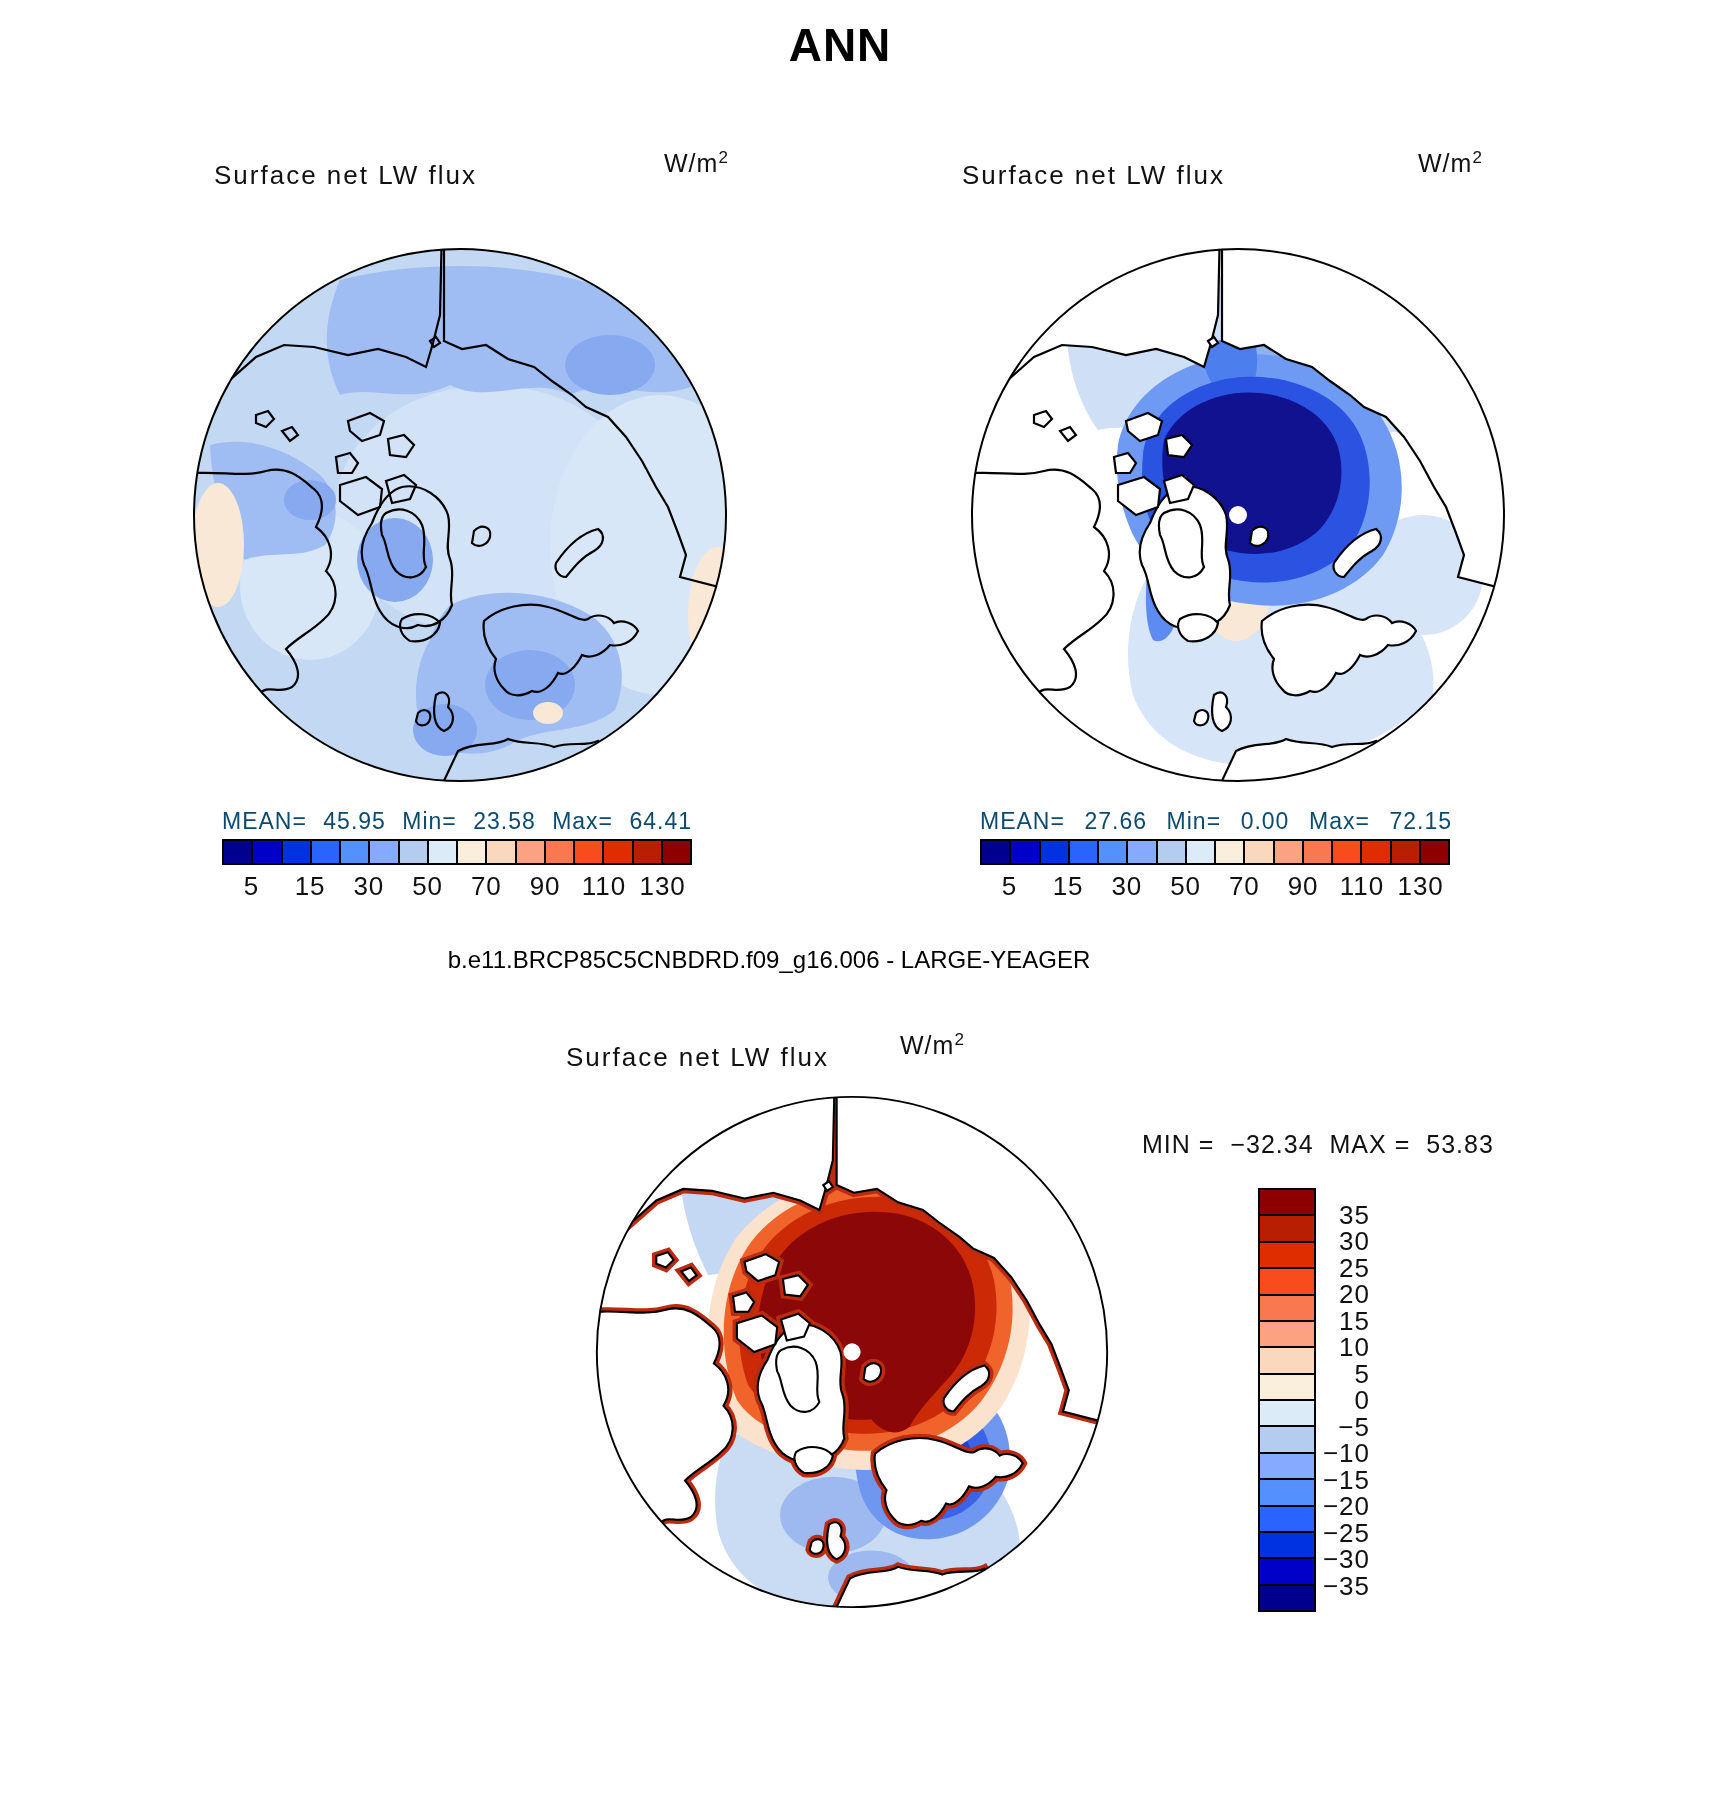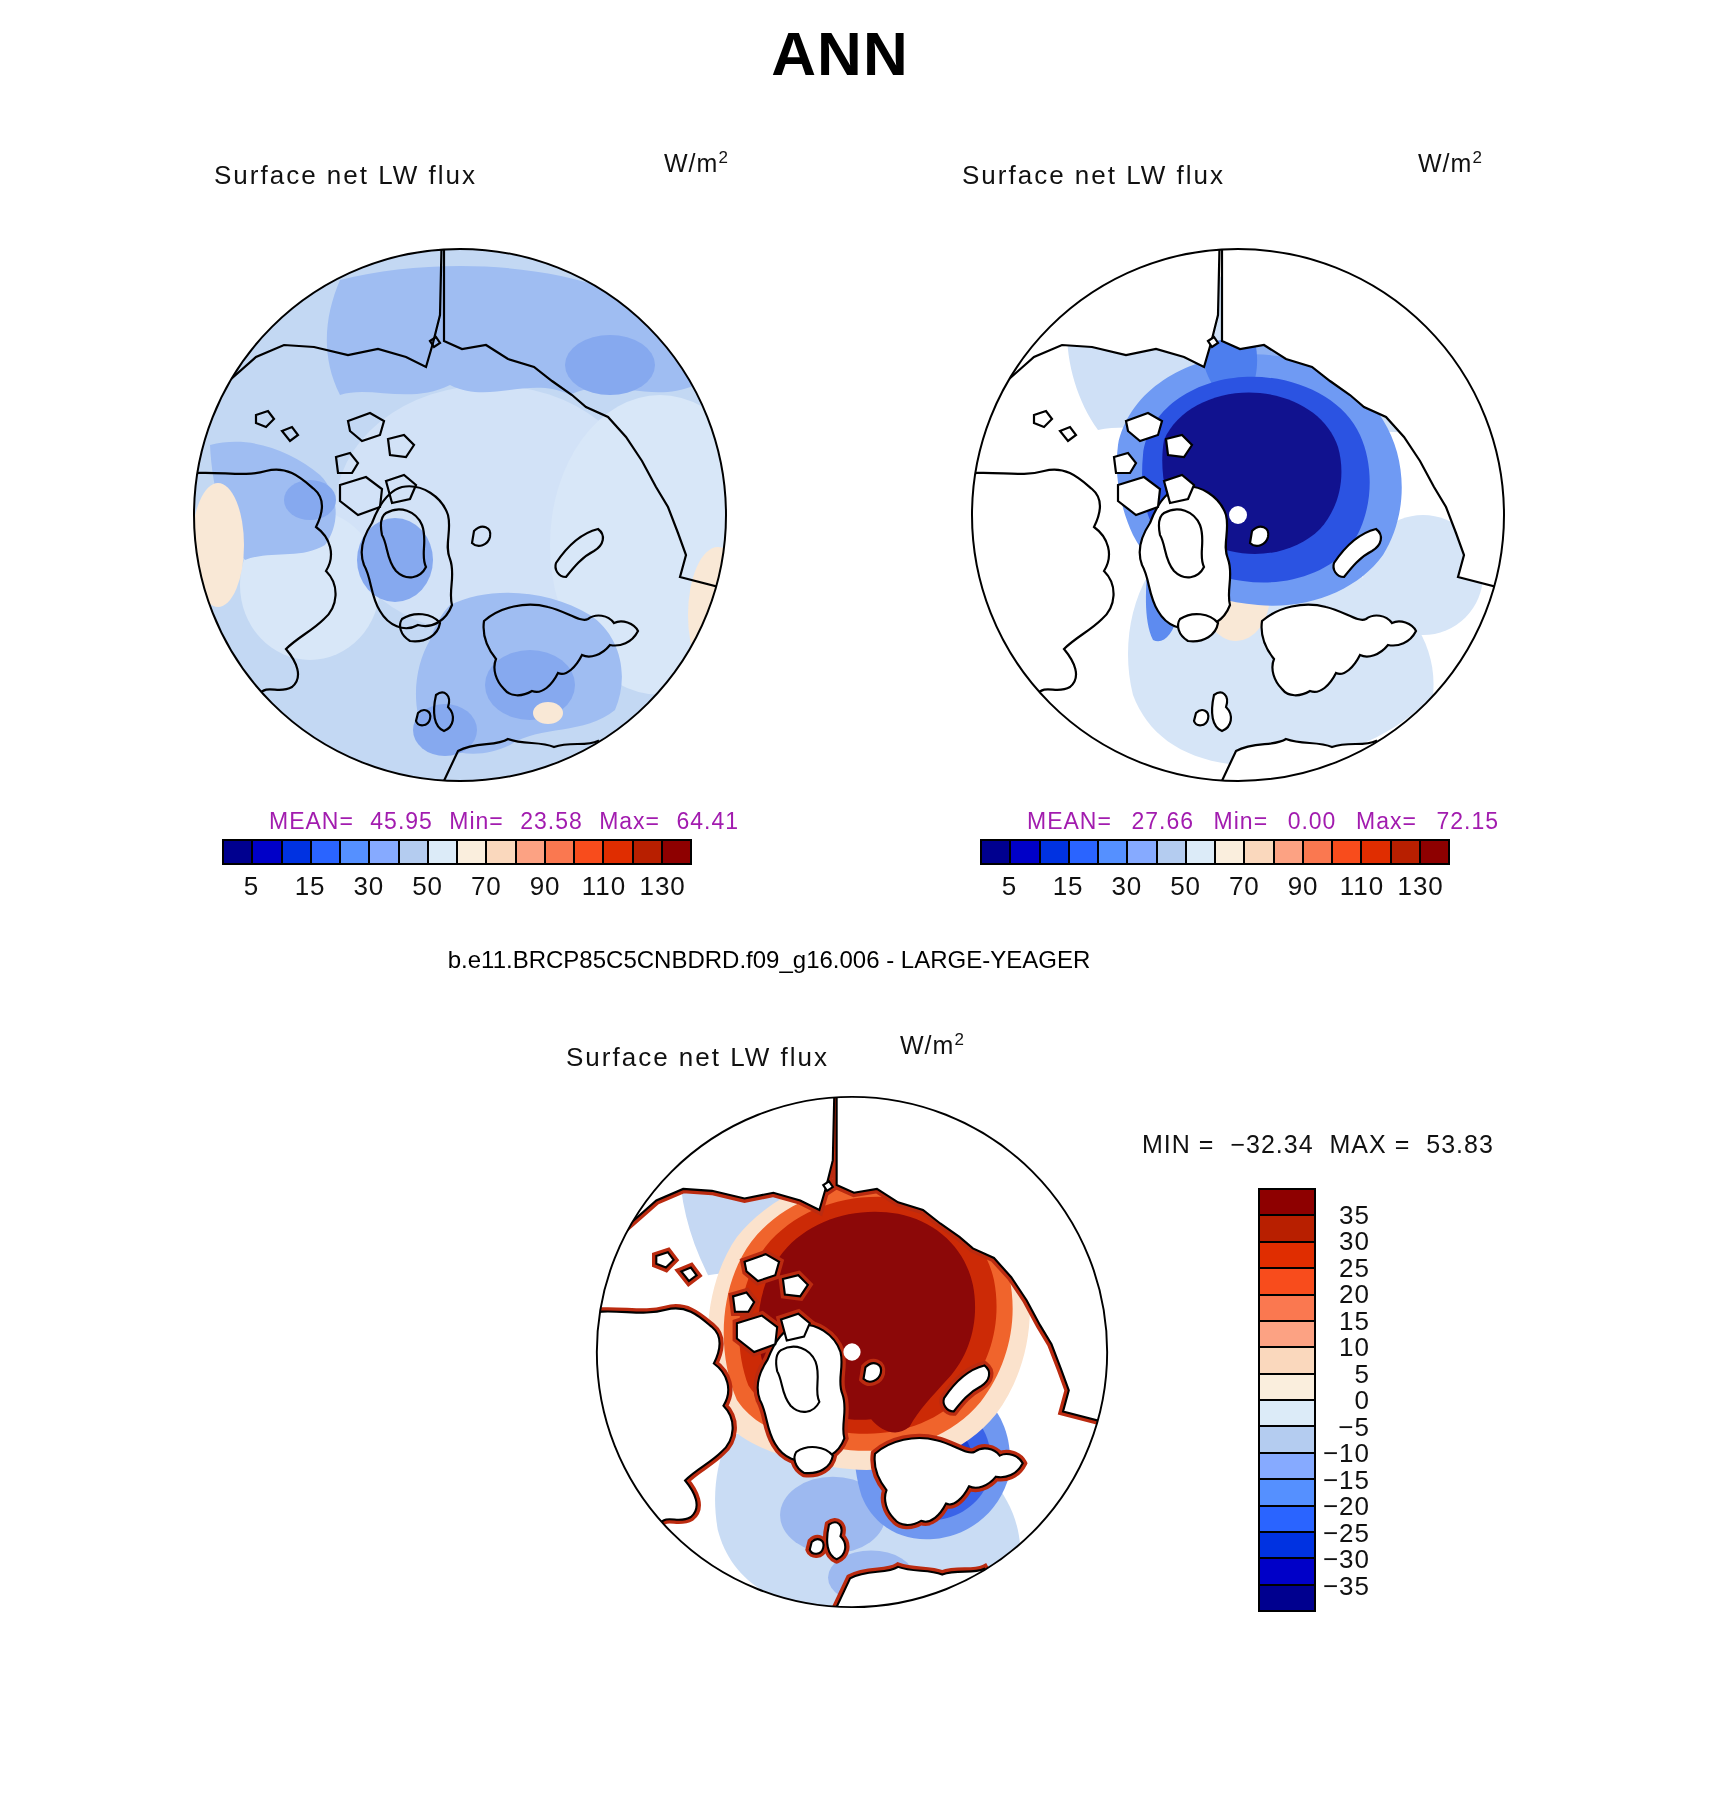--- a/index.html
+++ b/index.html
@@ -1,27 +1,27 @@
 <!DOCTYPE html>
 <html><head>
 <meta charset="utf-8">
 <style>
   html,body{margin:0;padding:0;background:#ffffff;}
   .page{position:relative;width:1710px;height:1813px;background:#fff;overflow:hidden;
         font-family:"Liberation Sans",sans-serif;color:#000;}
   .abs{position:absolute;}
-  .fig-title{left:0;top:18px;width:1680px;text-align:center;font-size:62px;font-weight:bold;letter-spacing:1px;}
+  .fig-title{left:0;top:18px;width:1680px;text-align:center;font-size:46px;font-weight:bold;letter-spacing:1px;}
   .hdr{font-weight:bold;font-size:29px;}
   .hdr-model{left:88px;top:84px;}
   .hdr-obs{left:995px;top:90px;width:490px;text-align:center;font-size:28px;}
   .hdr-diff{left:0;top:946px;width:1480px;text-align:center;font-size:24px;font-weight:normal;padding-left:29px;}
   .fieldlabel{font-size:26px;letter-spacing:2px;color:#111;}
   .units{font-size:25px;letter-spacing:1px;color:#111;}
   .units sup{font-size:17px;}
-  .statsrow{display:flex;justify-content:space-between;font-size:23px;letter-spacing:1px;color:#a21caf;margin-left:47px;}
+  .statsrow{display:flex;justify-content:space-between;font-size:23px;letter-spacing:1px;color:#0c4a6e;}
   .cbar-h{display:flex;border:2px solid #000;box-sizing:border-box;}
   .cbar-h i{flex:1;}
   .cbar-h i + i{border-left:2px solid #000;}
   .cbar-hticks{position:absolute;height:30px;}
   .cbar-hticks span{position:absolute;transform:translateX(-50%);font-size:26px;letter-spacing:1px;color:#111;white-space:nowrap;}
   .cbar-v{display:flex;flex-direction:column;border:2px solid #000;box-sizing:border-box;}
   .cbar-v i{flex:1;}
   .cbar-v i + i{border-top:2px solid #000;}
   .cbar-vticks{position:absolute;}
   .cbar-vticks span{position:absolute;right:0;text-align:right;font-size:26px;letter-spacing:1px;color:#111;line-height:26px;white-space:nowrap;}

